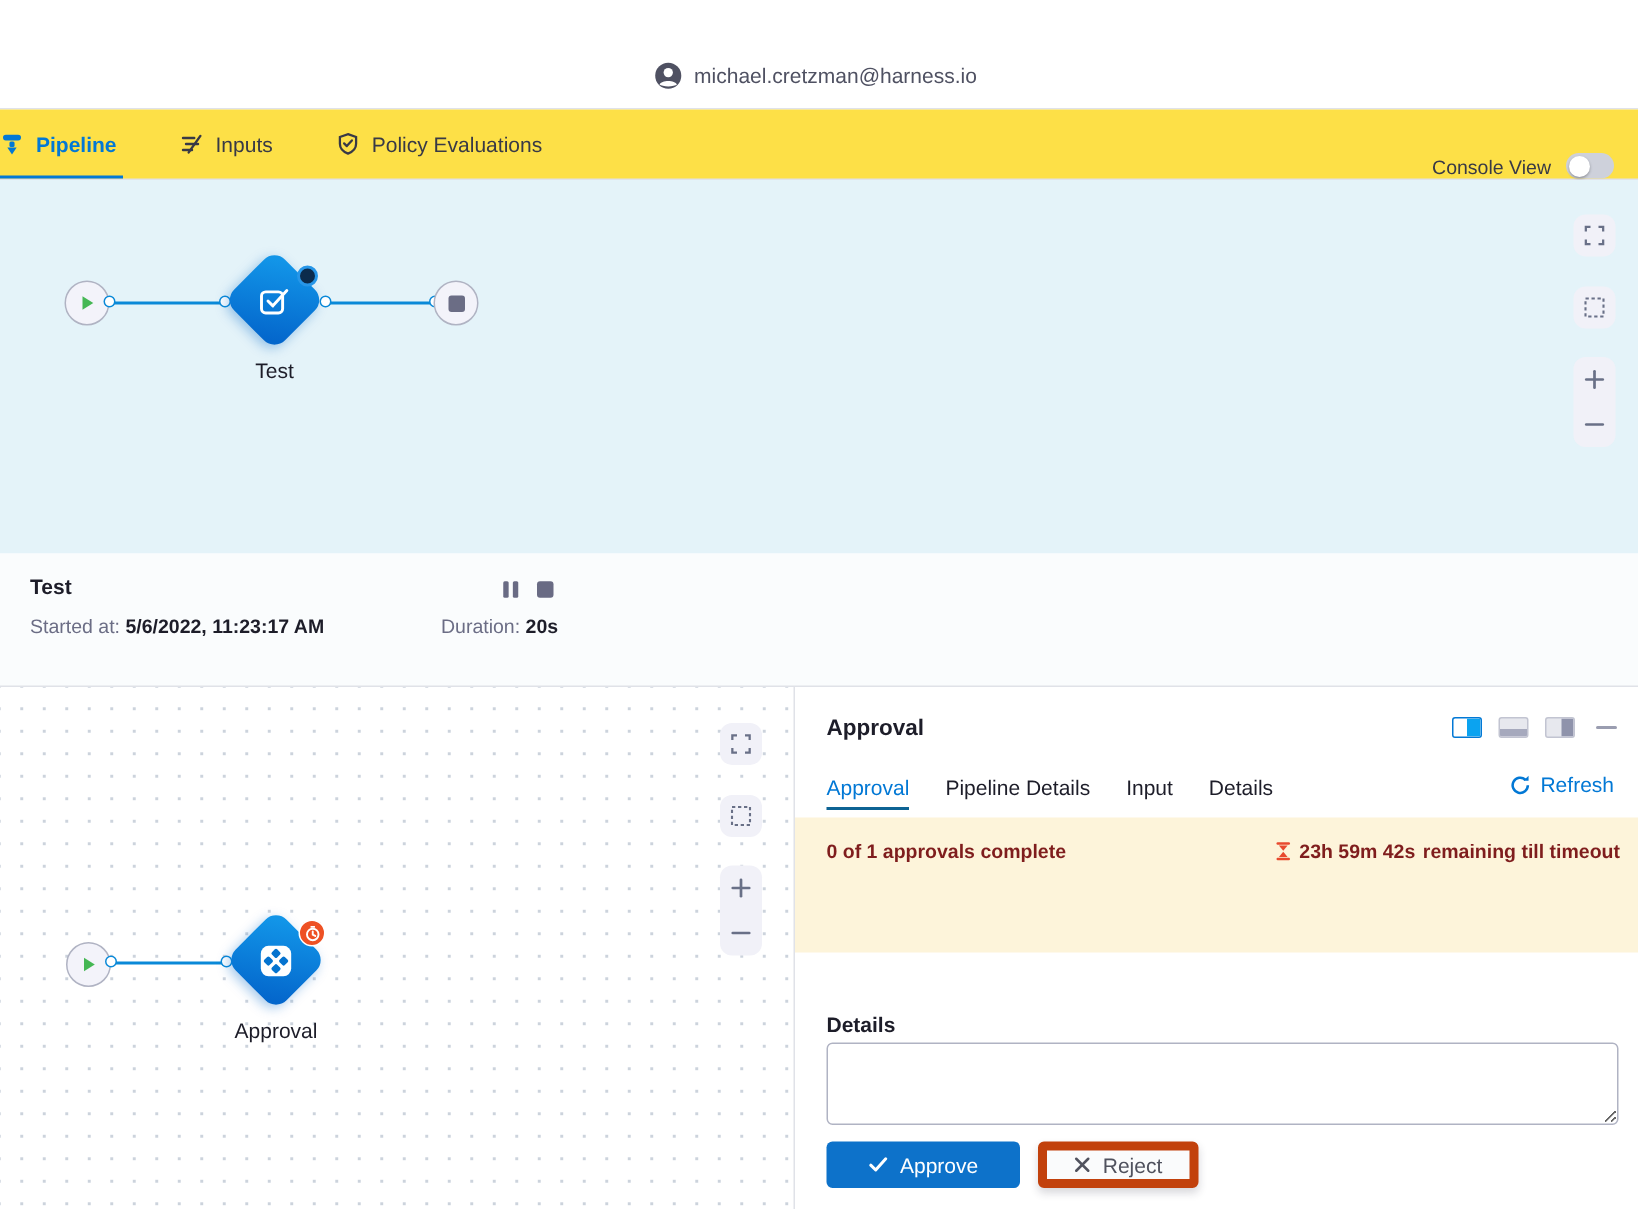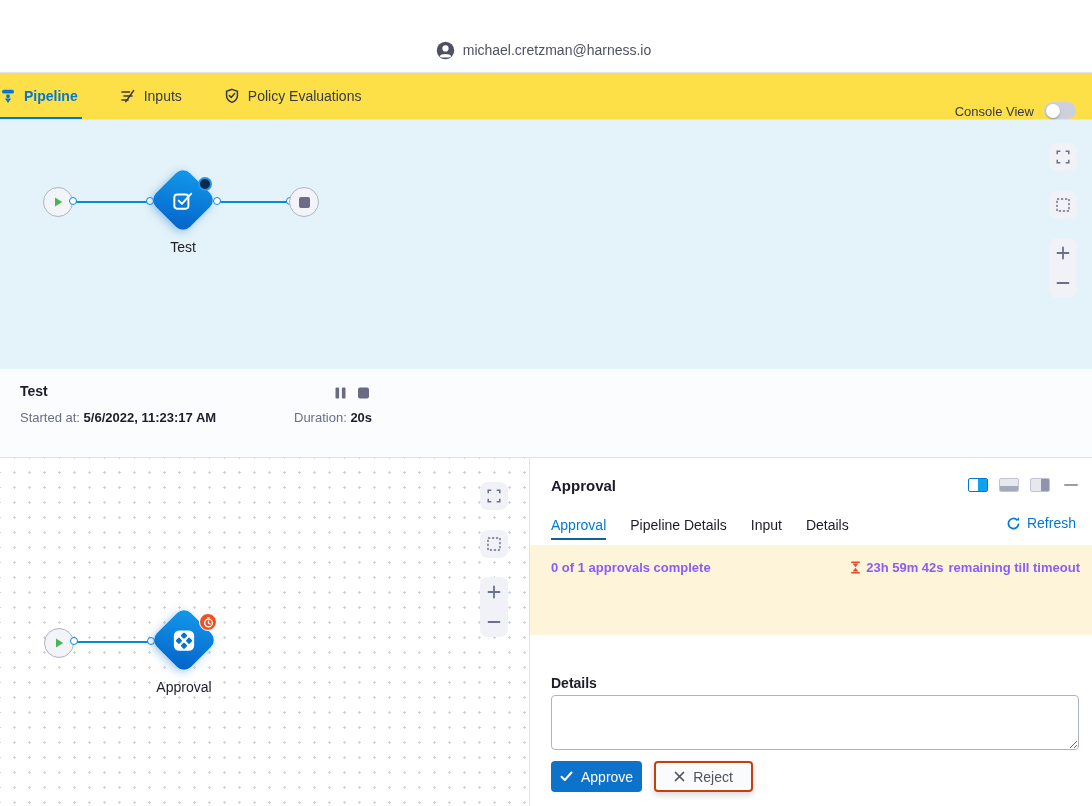--- a/index.html
+++ b/index.html
@@ -64,30 +64,30 @@
   .wb-right .fill { position:absolute; right:0; top:0; bottom:0; width:8px; background:#8f93ab; }
   .wb-min { width:14px; height:2.5px; background:#9a9db0; border-radius:1px; cursor:pointer; margin-left:3px; }
 
   .dp-tabs { position:absolute; left:21px; top:52px; height:30px; display:flex; gap:24px; }
   .dp-tab { font-size:14px; color:#1d1d29; position:relative; display:flex; align-items:center; cursor:pointer; }
   .dp-tab.active { color:#0278d5; }
   .dp-tab.active .underline { position:absolute; left:0; right:0; bottom:0; height:2px; background:#0d6394; }
   .refresh { position:absolute; right:16px; top:57px; display:flex; align-items:center; gap:6px; color:#0278d5; font-size:14px; font-weight:500; cursor:pointer; }
 
   .banner { position:absolute; left:0; right:0; top:87px; height:90px; background:#fdf4da; }
-  .banner-row { position:absolute; left:21px; right:12px; top:15px; display:flex; justify-content:space-between; font-size:13px; font-weight:700; color:#8b5cf6; }
+  .banner-row { position:absolute; left:21px; right:12px; top:15px; display:flex; justify-content:space-between; font-size:13px; font-weight:700; color:#7f1d1d; }
   .banner-right { display:flex; align-items:center; gap:5px; }
   .banner-msg { position:absolute; left:21px; top:44px; font-size:14px; color:#f8703a; }
 
   .comments-label { position:absolute; left:21px; top:217px; font-size:14px; font-weight:700; color:#1d1d29; }
   .comments-box { position:absolute; left:21px; top:237px; width:528px; height:55px; border:1px solid #b0b3c3; border-radius:4px; resize:both; font-family:"Liberation Sans", sans-serif; font-size:13px; padding:6px; background:#fff; }
   .btn-row { position:absolute; left:21px; top:303px; display:flex; gap:12px; }
   .btn { height:31px; border-radius:4px; border:none; display:flex; align-items:center; justify-content:center; gap:8px; font-size:14px; font-weight:500; cursor:pointer; font-family:"Liberation Sans", sans-serif; }
-  .btn-approve { background:#0d72ca; color:#fff; padding:0 9px; }
-  .btn-reject { background:#fafbfc; color:#50525e; border:2px solid #c2410c; padding:0 18px; box-shadow:0 3px 6px rgba(40,41,61,.18); }
+  .btn-approve { background:#0d72ca; color:#fff; padding:0 28px; }
+  .btn-reject { background:#fafbfc; color:#50525e; border:6px solid #c2410c; padding:0 18px; box-shadow:0 3px 6px rgba(40,41,61,.18); }
 </style>
 </head>
 <body>
 
 <div class="topbar">
   <span style="display:flex">
     <svg width="19" height="19" viewBox="0 0 19 19">
         <circle cx="9.5" cy="9.5" r="8.7" fill="#4f5162"></circle>
         <circle cx="9.5" cy="7.4" r="3.1" fill="#fff"></circle>
         <path d="M3.7 15.4c1.2-3.2 10.4-3.2 11.6 0-1.6 1.6-10 1.6-11.6 0z" fill="#fff"></path>

